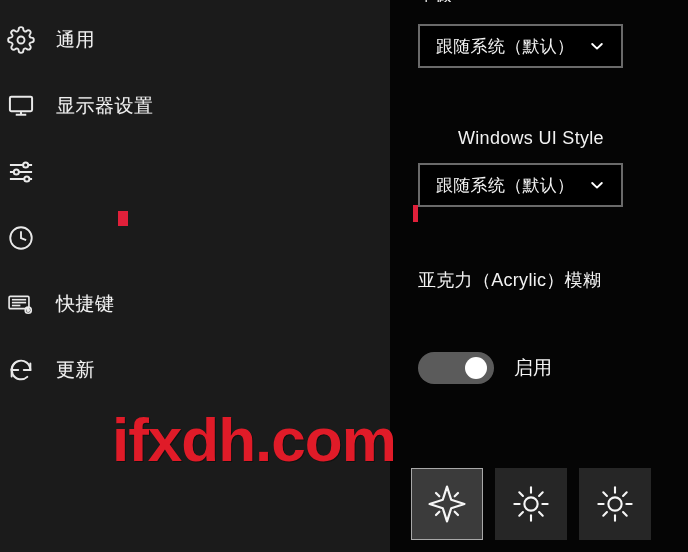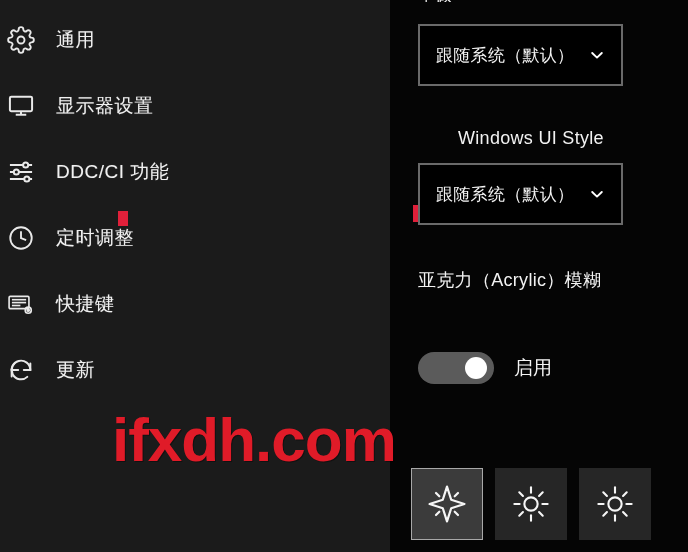--- a/index.html
+++ b/index.html
@@ -80,21 +80,21 @@
     top: -12px;
     left: 28px;
     height: 14px;
     overflow: hidden;
     line-height: 20px;
   }
   .combo {
     position: absolute;
     box-sizing: border-box;
     width: 205px;
-    height: 62px;
+    height: 44px;
     background: #000;
     border: 2px solid #6a6a6a;
     display: flex;
     align-items: center;
     justify-content: space-between;
     padding: 0 16px 0 16px;
     cursor: pointer;
   }
   .combo-text {
     font-size: 17px;
@@ -263,31 +263,29 @@
       <span class="nav-icon">
         <svg width="28" height="28" viewBox="0 0 24 24" fill="none" stroke="currentColor" stroke-width="1.7">
           <line x1="2.5" y1="6" x2="21.5" y2="6"></line>
           <line x1="2.5" y1="12" x2="21.5" y2="12"></line>
           <line x1="2.5" y1="18" x2="21.5" y2="18"></line>
           <circle cx="16" cy="6" r="2.2" fill="#1b1b1b"></circle>
           <circle cx="8" cy="12" r="2.2" fill="#1b1b1b"></circle>
           <circle cx="17" cy="18" r="2.2" fill="#1b1b1b"></circle>
         </svg>
       </span>
-      <span class="nav-label">DDC/CI 功能</span>
     </div>
 
     <div class="nav-item">
       <span class="nav-icon">
         <svg width="28" height="28" viewBox="0 0 24 24" fill="none" stroke="currentColor" stroke-width="1.6">
           <circle cx="12" cy="12" r="9.2"></circle>
           <polyline points="12,6.2 12,12 16.4,13.8"></polyline>
         </svg>
       </span>
-      <span class="nav-label">定时调整</span>
     </div>
 
     <div class="nav-item">
       <span class="nav-icon">
         <svg width="28" height="28" viewBox="0 0 24 24" fill="none" stroke="currentColor" stroke-width="1.4">
           <rect x="1.8" y="5.5" width="17" height="10.5" rx="1"></rect>
           <line x1="4.2" y1="8.3" x2="16.4" y2="8.3"></line>
           <line x1="4.2" y1="10.8" x2="16.4" y2="10.8"></line>
           <line x1="4.2" y1="13.3" x2="11.5" y2="13.3"></line>
           <circle cx="18.2" cy="17.3" r="2.6"></circle>

